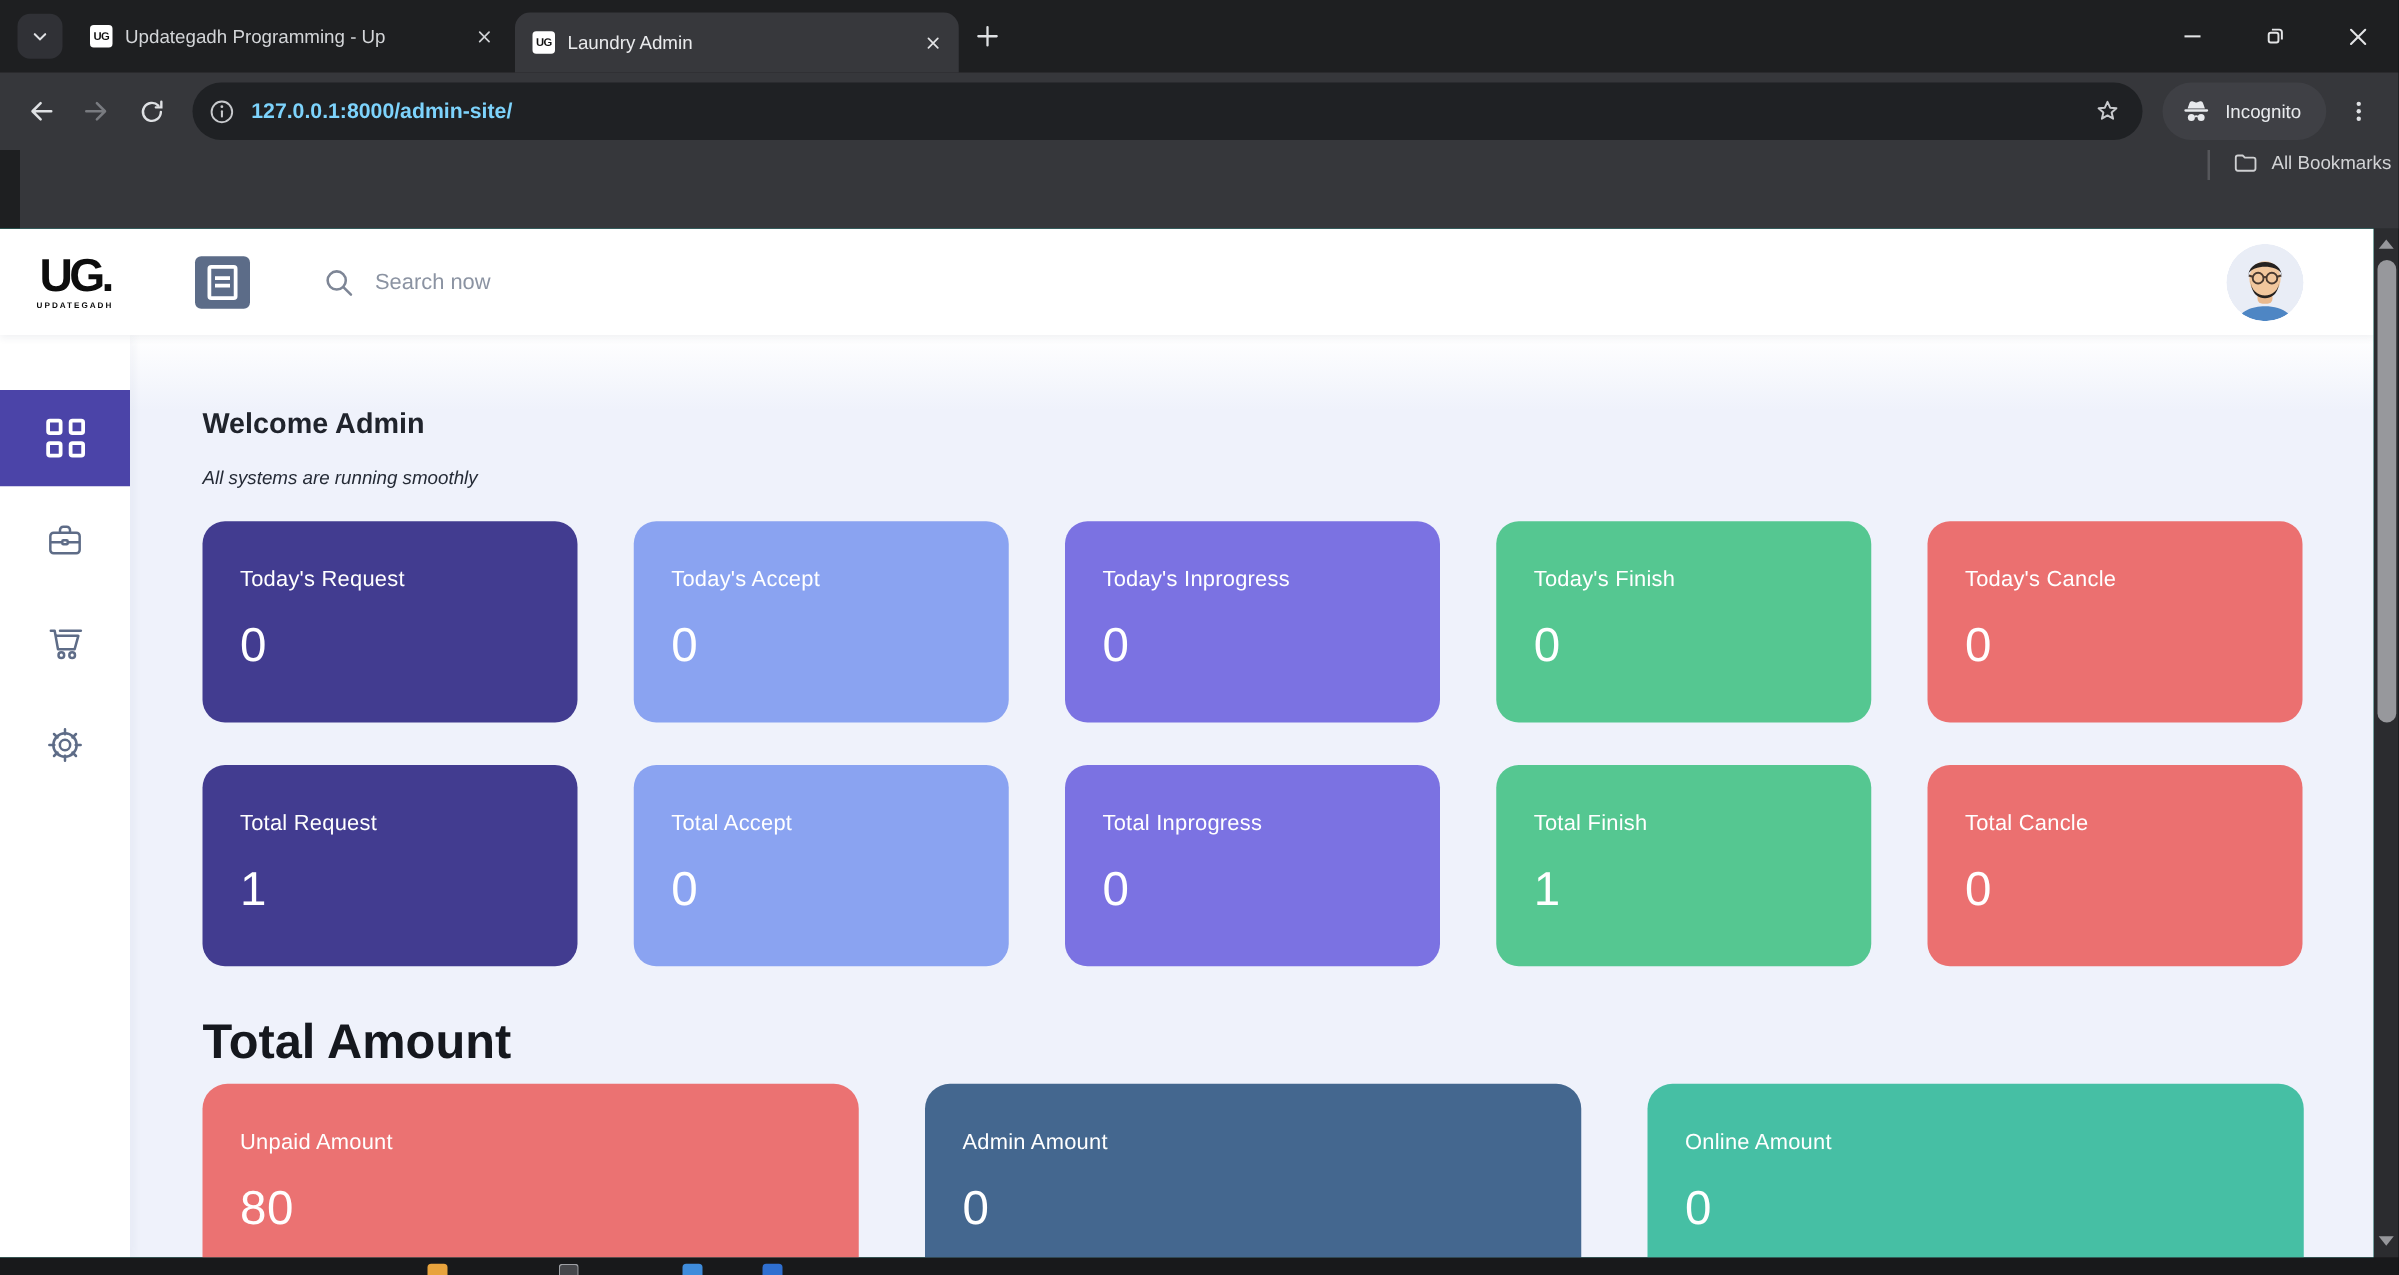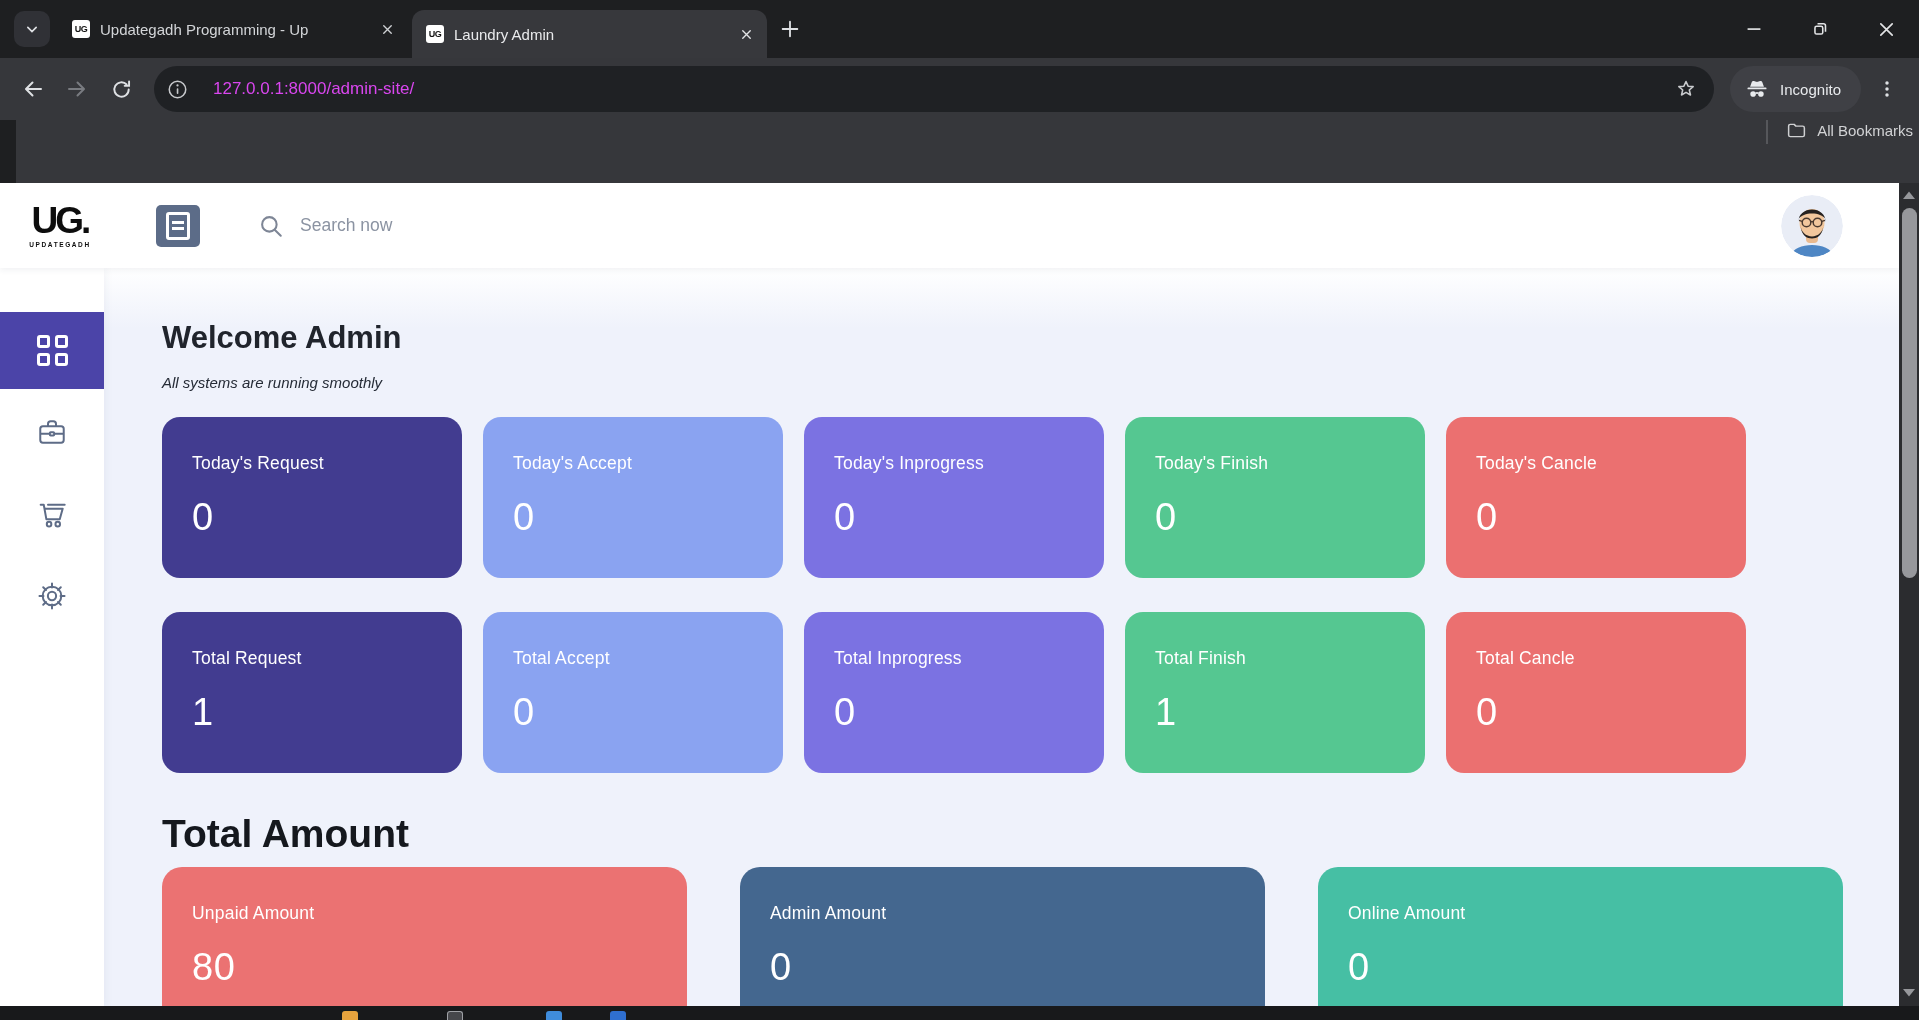--- a/index.html
+++ b/index.html
@@ -23,21 +23,21 @@
   .tab-close{width:26px;height:26px;margin-right:8px;display:flex;align-items:center;justify-content:center;flex:none;}
   .newtab-btn{width:34px;height:34px;margin-left:6px;display:flex;align-items:center;justify-content:center;}
   .win-controls{margin-left:auto;display:flex;height:58px;}
   .win-btn{width:66px;height:58px;display:flex;align-items:center;justify-content:center;}
 
   .toolbar{position:absolute;left:0;top:58px;width:1919px;height:62px;background:#36373B;
           display:flex;align-items:center;padding:0 14px;}
   .nav-btn{width:38px;height:38px;display:flex;align-items:center;justify-content:center;flex:none;margin-right:6px;}
   .omnibox{flex:1;height:46px;margin-left:8px;border-radius:23px;background:#1F2124;
           display:flex;align-items:center;padding:0 10px 0 12px;}
-  .url-text{color:#d946ef;font-size:17px;margin-left:24px;flex:1;white-space:nowrap;overflow:hidden;}
+  .url-text{color:#7dd3fc;font-size:17px;margin-left:12px;flex:1;white-space:nowrap;overflow:hidden;font-weight:bold;}
   .star-btn{width:36px;height:36px;display:flex;align-items:center;justify-content:center;flex:none;}
   .incog-chip{height:46px;margin-left:16px;border-radius:23px;background:#3F4045;color:#e8eaed;
           display:flex;align-items:center;padding:0 20px 0 14px;font-size:15px;flex:none;}
   .dots-btn{width:36px;height:36px;margin-left:8px;display:flex;align-items:center;justify-content:center;flex:none;}
 
   .bookmarksbar{position:absolute;left:16px;top:120px;width:1919px;height:63px;background:#36373B;
           display:flex;align-items:flex-start;justify-content:flex-end;padding-right:22px;}
   .bm-sep{width:2px;height:24px;background:#56575B;margin-right:18px;}
   .all-bookmarks{display:flex;align-items:center;color:#d2d3d5;font-size:15px;}
   .all-bookmarks svg{margin-right:10px;}
@@ -62,23 +62,23 @@
 
   .sidebar{position:absolute;left:0;top:85px;width:104px;height:738px;background:#ffffff;
           box-shadow:2px 0 8px rgba(40,50,90,.05);z-index:4;}
   .side-item{position:absolute;left:0;width:104px;display:flex;align-items:center;justify-content:center;}
   .side-active{top:44px;height:77px;}
   .grid-glyph{display:grid;grid-template-columns:13px 13px;grid-template-rows:13px 13px;gap:5px;}
   .grid-glyph i{display:block;width:13px;height:13px;border:3px solid #fff;border-radius:3px;}
 
   .content{position:absolute;left:104px;top:85px;width:1795px;height:738px;
           background:linear-gradient(180deg,#ffffff 0px,#EFF2FB 60px);padding:0 0 0 58px;}
-  .welcome-title{margin:0;padding-top:52px;font-size:31px;line-height:36px;font-weight:800;color:#20242c;}
+  .welcome-title{margin:0;padding-top:52px;font-size:23px;line-height:36px;font-weight:800;color:#20242c;}
   .welcome-sub{margin-top:15px;font-size:15px;line-height:24px;color:#252b36;font-style:italic;}
-  .card-row{display:flex;gap:21px;}
+  .card-row{display:flex;gap:45px;}
   .row-today{margin-top:22px;}
   .row-total{margin-top:34px;}
   .amount-heading{margin:0;padding-top:43px;font-size:39px;line-height:36px;font-weight:600;color:#15181e;}
   .row-amount{margin-top:15px;}
   .stat-card{width:300px;height:161px;border-radius:18px;color:#fff;padding:36px 30px 0 30px;flex:none;}
   .amount-card{width:525px;height:160px;border-radius:20px;color:#fff;padding:36px 30px 0 30px;flex:none;}
   .card-label{font-size:17.5px;letter-spacing:.2px;}
   .card-value{font-size:38px;margin-top:22px;letter-spacing:.5px;}
 
   

